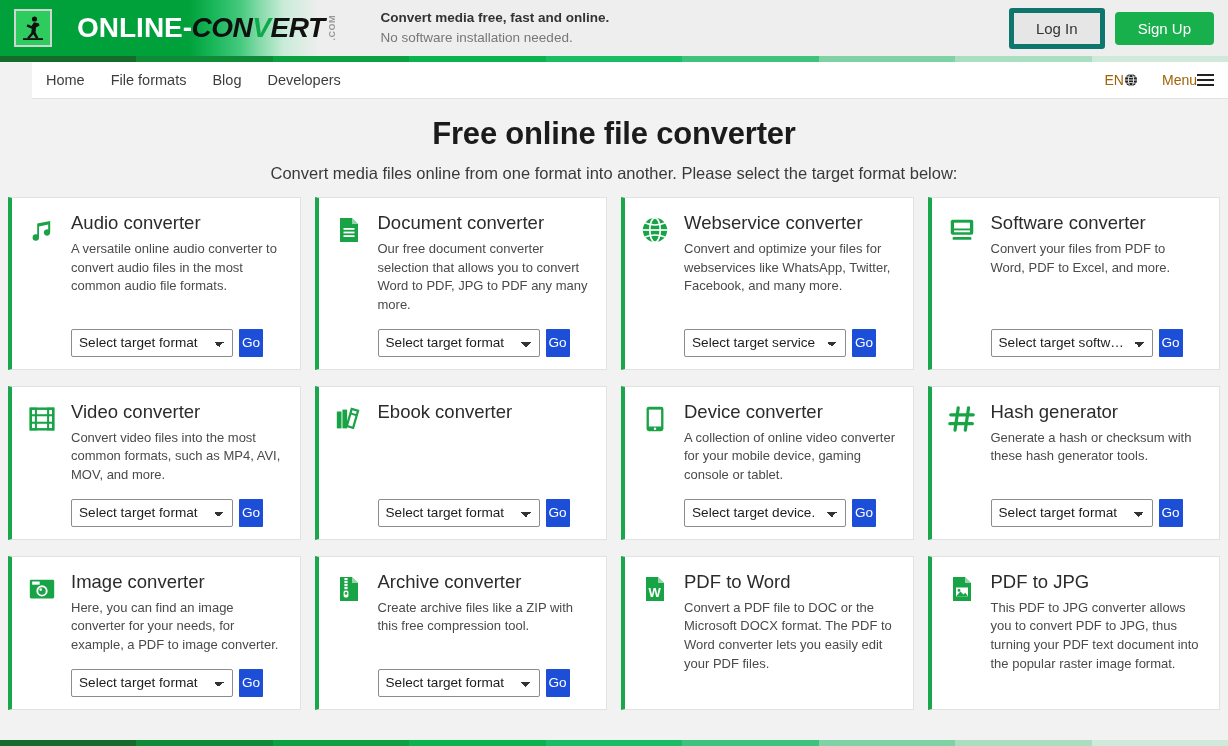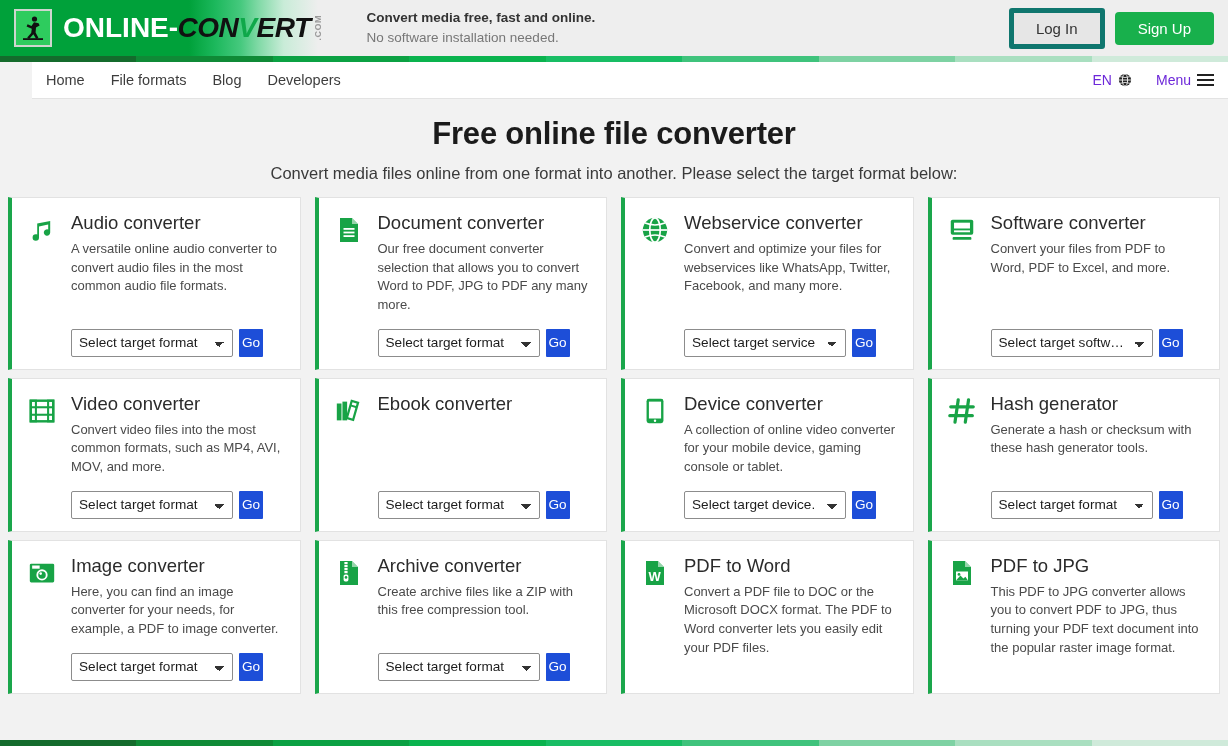--- a/index.html
+++ b/index.html
@@ -38,21 +38,21 @@
     z-index: 3;
   }
   .logo-mark {
     width: 38px; height: 38px;
     background: #2ecc5e;
     border: 2px solid #cfd6cf;
     display: flex; align-items: center; justify-content: center;
     flex: 0 0 auto;
   }
   .logo-text {
-    margin-left: 11px;
+    margin-left: 25px;
     font-size: 28px;
     font-weight: bold;
     letter-spacing: -0.5px;
     font-style: italic;
     display: flex;
     align-items: baseline;
   }
   .logo-online { color: #ffffff; font-style: normal; letter-spacing: 0px; }
   .logo-dash { color: #ffffff; font-style: normal; }
   .logo-conv { color: #111111; }
@@ -121,22 +121,22 @@
   .nav-left { display: flex; align-items: center; gap: 26px; }
   .nav-link {
     font-size: 14.5px; color: #3d3d3d;
     text-decoration: none; cursor: pointer;
   }
   .nav-right {
     margin-left: auto;
     display: flex; align-items: center; gap: 24px;
   }
   .nav-lang, .nav-menu {
-    display: flex; align-items: center; gap: 6px;
-    font-size: 14px; color: #6d28d9; cursor: pointer;
+    display: flex; align-items: center; 
+    font-size: 14px; color: #a16207; cursor: pointer;
   }
   .globe { width: 14px; height: 14px; display: block; }
   .burger { display: flex; flex-direction: column; gap: 3px; }
   .burger i { display: block; width: 17px; height: 2px; background: #222222; }
 
   
   .hero { padding: 17px 0 14px; text-align: center; }
   .hero h1 {
     margin: 0;
     font-size: 31px; font-weight: bold; color: #1b1b1b;
@@ -144,21 +144,21 @@
   }
   .hero p {
     margin: 12px 0 0;
     font-size: 16.5px; color: #3a3a3a;
   }
 
   
   .grid {
     display: grid;
     grid-template-columns: repeat(4, 1fr);
-    gap: 8px 14px;
+    gap: 16px 14px;
     padding: 0 8px;
   }
   .card {
     background: #ffffff;
     border: 1px solid #e2e2e2;
     border-left: 4px solid #1aa64b;
     padding: 14px 16px 12px 14px;
     display: flex;
     flex-direction: column;
   }

